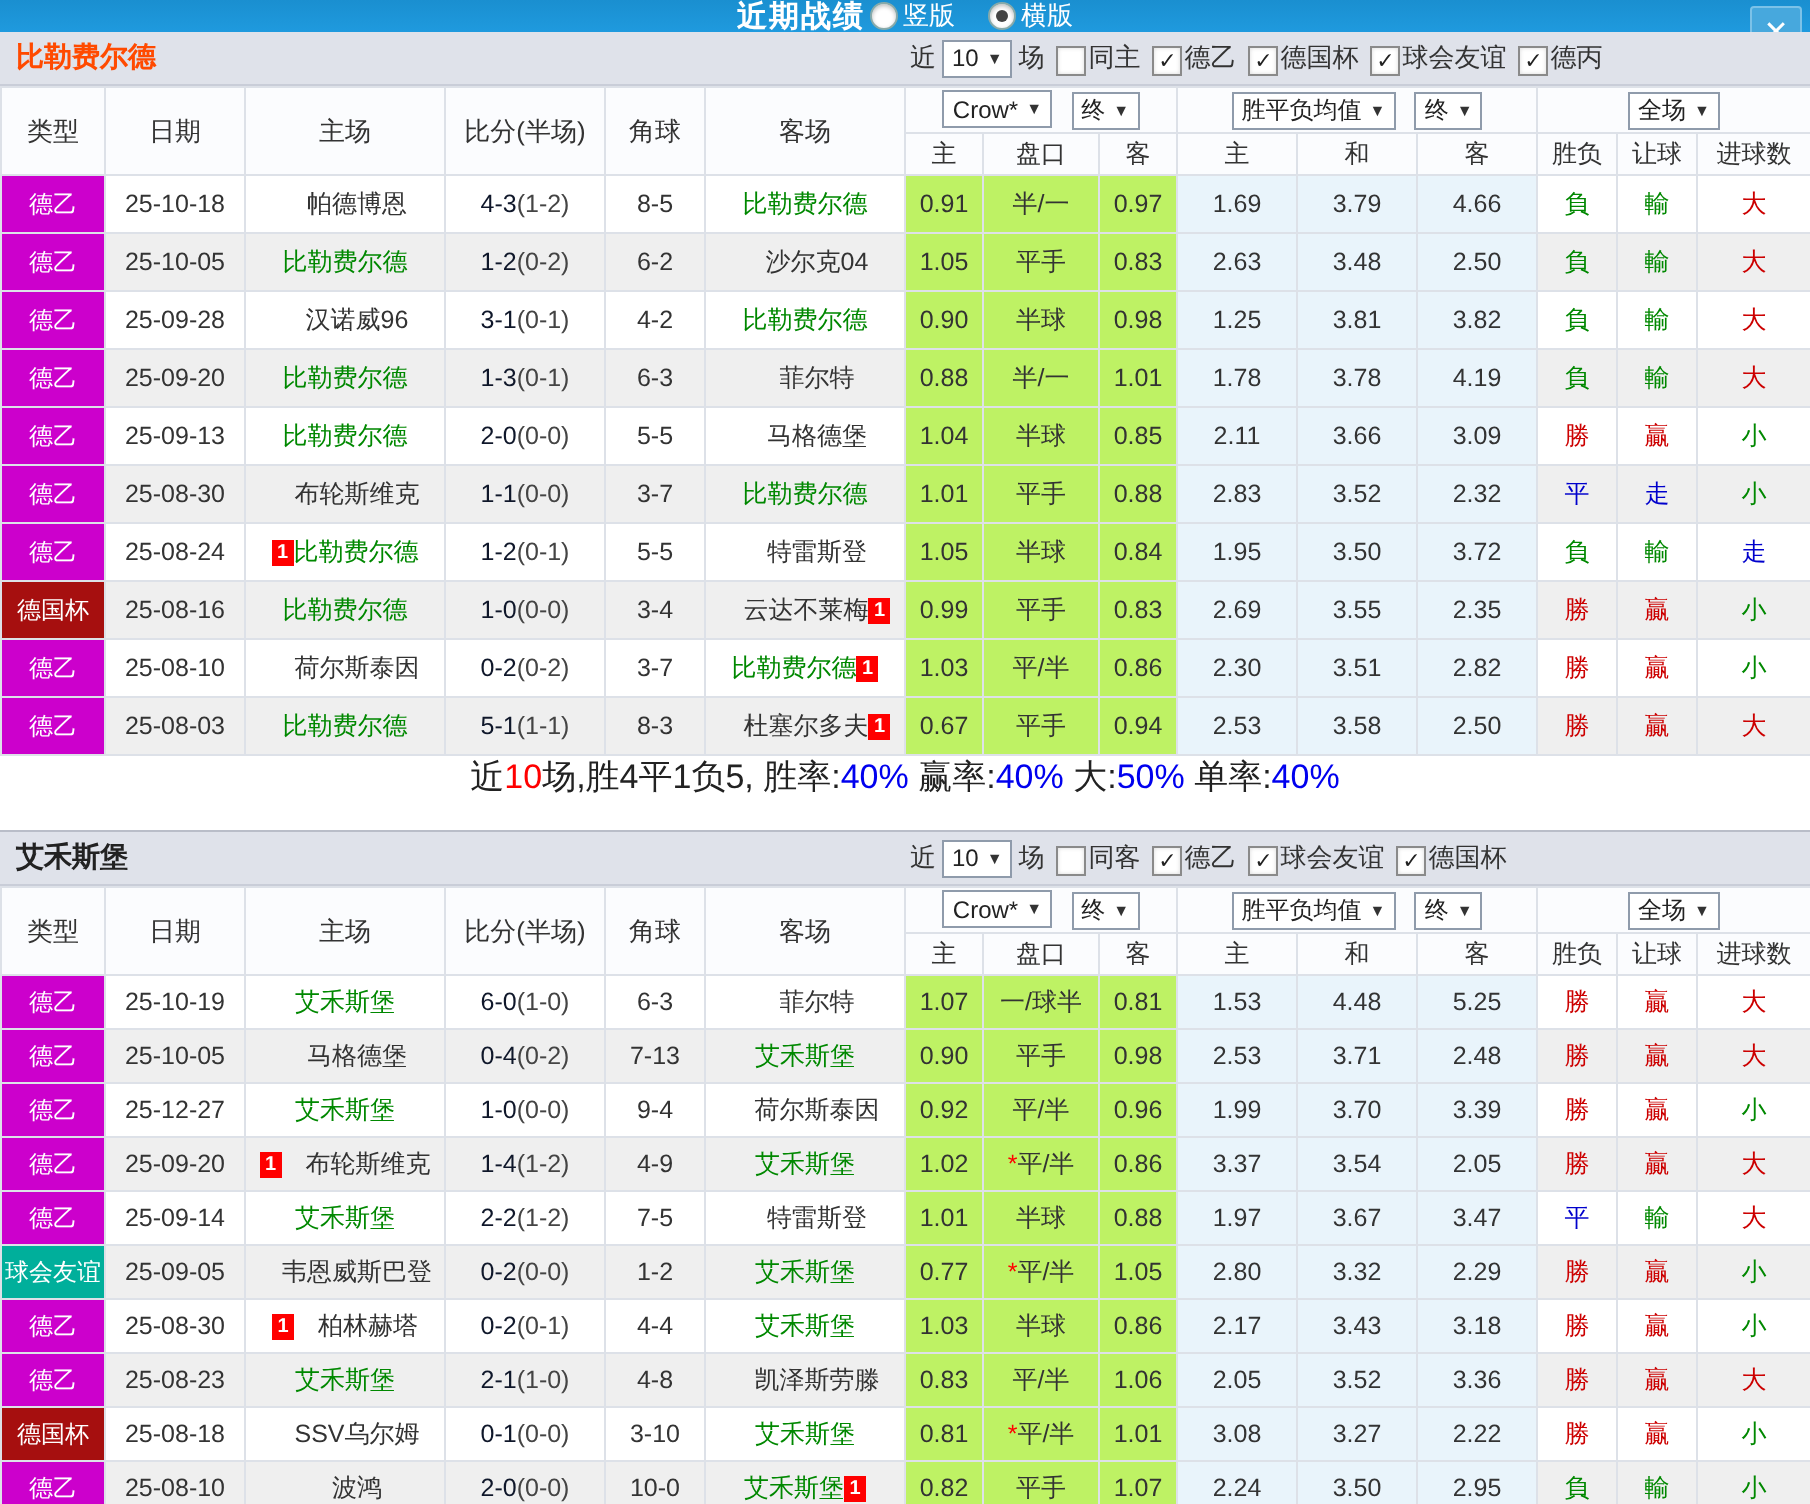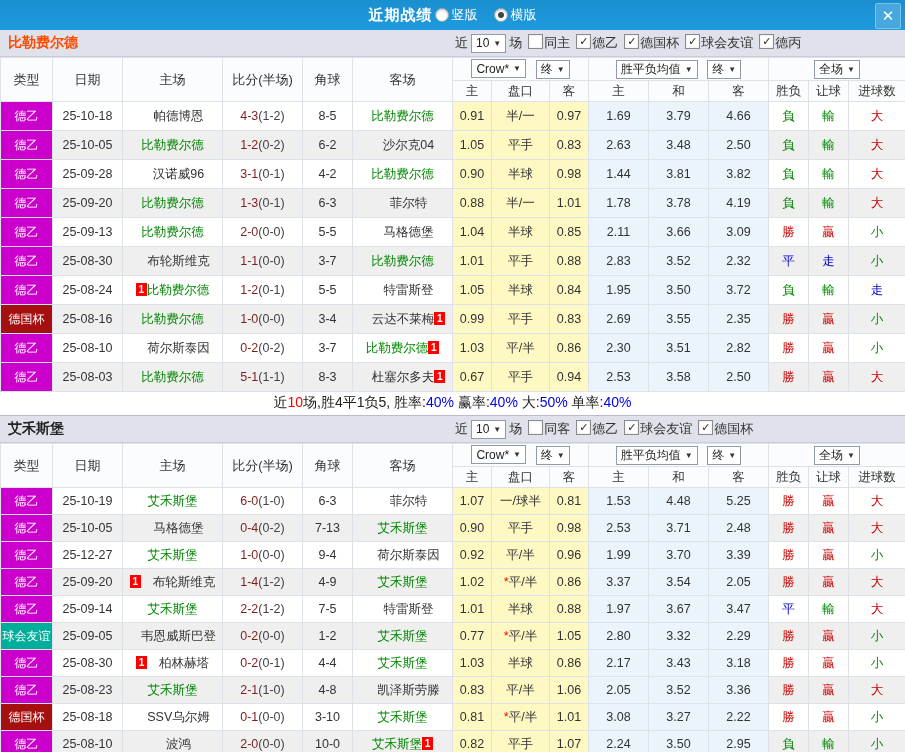--- a/index.html
+++ b/index.html
@@ -1,68 +1,68 @@
 <!DOCTYPE html>
 <html><head>
 <meta charset="utf-8">
 <style>
   html,body{margin:0;padding:0;background:#fff;}
   body{width:905px;font-family:"Liberation Sans","DejaVu Sans",sans-serif;-webkit-font-smoothing:antialiased;}
   .app{width:905px;height:752px;overflow:hidden;background:#fff;position:relative;}
 
   
-  .titlebar{height:30px;background:linear-gradient(#1a8fd0,#1f9ade);display:flex;align-items:center;justify-content:center;position:relative;color:#fff;}
+  .titlebar{height:16px;background:linear-gradient(#1a8fd0,#1f9ade);display:flex;align-items:center;justify-content:center;position:relative;color:#fff;}
   .title{font-weight:bold;font-size:15px;letter-spacing:1px;}
   .radios{display:flex;align-items:center;margin-left:2px;gap:16px;}
   .rwrap{display:inline-flex;align-items:center;gap:3px;}
   .rd{width:12px;height:12px;border-radius:50%;background:#fff;border:1px solid #8aa;display:inline-flex;align-items:center;justify-content:center;box-shadow:inset 0 1px 2px rgba(0,0,0,.25);}
   .rd .dot{width:6px;height:6px;border-radius:50%;background:#444;}
   .rlbl{font-size:13px;color:#fff;}
   .close{position:absolute;right:4px;top:3px;width:24px;height:24px;background:#47a8dd;border:1px solid #7cc2e8;display:flex;align-items:center;justify-content:center;color:#fff;font-size:15px;font-weight:bold;cursor:pointer;border-radius:2px;}
 
   
   .secbar{height:26px;background:#dfe2ea;border-bottom:1px solid #c9cdd8;position:relative;display:flex;align-items:center;}
   .secbar.second{border-top:1px solid #b9bdc8;}
   .team{font-size:14px;font-weight:bold;margin-left:8px;}
   .filters{position:absolute;left:455px;top:0;height:100%;display:flex;align-items:center;gap:3px;font-size:13px;color:#333;white-space:nowrap;}
   .selbox{display:inline-flex;align-items:center;gap:4px;border:1px solid #8f9bab;background:#fff;padding:0 4px;height:17px;font-size:12px;color:#222;cursor:pointer;}
   .selbox .arr{font-size:8px;color:#333;}
   .cbx{width:13px;height:13px;border:1px solid #8a8a8a;background:#fff;display:inline-flex;align-items:center;justify-content:center;font-size:11px;color:#222;box-shadow:inset 0 0 2px rgba(0,0,0,.15);}
-  .fil-item{display:inline-flex;align-items:flex-start;gap:1px;margin-left:3px;}
+  .fil-item{display:inline-flex;align-items:flex-end;gap:1px;margin-left:3px;}
 
   
   table{border-collapse:collapse;table-layout:fixed;width:905px;}
   th,td{border:1px solid #dde1e8;text-align:center;overflow:hidden;white-space:nowrap;padding:0;}
   thead th{background:#fbfcfe;color:#333;font-weight:normal;font-size:13px;}
   tr.hr1 th{height:22px;}
   tr.hr2 th{height:20px;font-size:12.5px;}
   .hg{border-bottom:none;}
   .hg .selbox{margin:0 3px;}
   #tb1 tr{height:29px;}
   #tb2 tr{height:27px;}
   td{font-size:12.5px;color:#333;}
   .c-type{color:#fff;font-size:12px;}
   .t-magenta{background:#CC00CC;}
   .t-cup{background:#A60F0F;}
   .t-friendly{background:#00AF9B;}
   .cg{color:#008800;}
   .ck{color:#333;padding-left:12px;}
-  .sc{color:#7f1d1d;margin-top:17px;}
+  .sc{color:#0f172a;margin-top:17px;}
   .sh{color:#444;}
-  .c-crown{background:#fef9c3;}
+  .c-crown{background:#bef264;}
   .c-avg{background:#e9f4fb;}
   tr.alt td.w{background:#efefef;}
   .c-r{color:#CC0000;}
   .c-g{color:#008800;}
   .c-b{color:#0000CC;}
   .badge{display:inline-block;background:#f00;color:#fff;font-size:10px;font-weight:bold;width:11px;height:13px;line-height:13px;vertical-align:1px;}
   .star{color:#f00;}
 
   
-  .summary{height:23px;line-height:21px;text-align:center;font-size:14px;color:#222;background:#fff;}
+  .summary{height:37px;line-height:21px;text-align:center;font-size:17px;color:#222;background:#fff;}
   .cs-k{color:#222;}
   .cs-r{color:#FF0000;}
   .cs-b{color:#0000EE;}
 </style>
 </head>
 <body>
 
 <div class="app">
 
   <div class="titlebar">
@@ -227,21 +227,21 @@
         <tr>
           <td class="c-type t-magenta">德乙</td>
           <td class="w">25-09-28</td>
           <td class="c-team w"><span class="ck">汉诺威96</span></td>
           <td class="w"><span class="sc">3-1</span><span class="sh">(0-1)</span></td>
           <td class="w">4-2</td>
           <td class="c-team w"><span class="cg">比勒费尔德</span></td>
           <td class="c-crown">0.90</td>
           <td class="c-crown"><span>半球</span></td>
           <td class="c-crown">0.98</td>
-          <td class="c-avg">1.44</td>
+          <td class="c-avg">1.25</td>
           <td class="c-avg">3.81</td>
           <td class="c-avg">3.82</td>
           <td class="w c-g">負</td>
           <td class="w c-g">輸</td>
           <td class="w c-r">大</td>
         </tr>
         <tr class="alt">
           <td class="c-type t-magenta">德乙</td>
           <td class="w">25-09-20</td>
           <td class="c-team w"><span class="cg">比勒费尔德</span></td>

